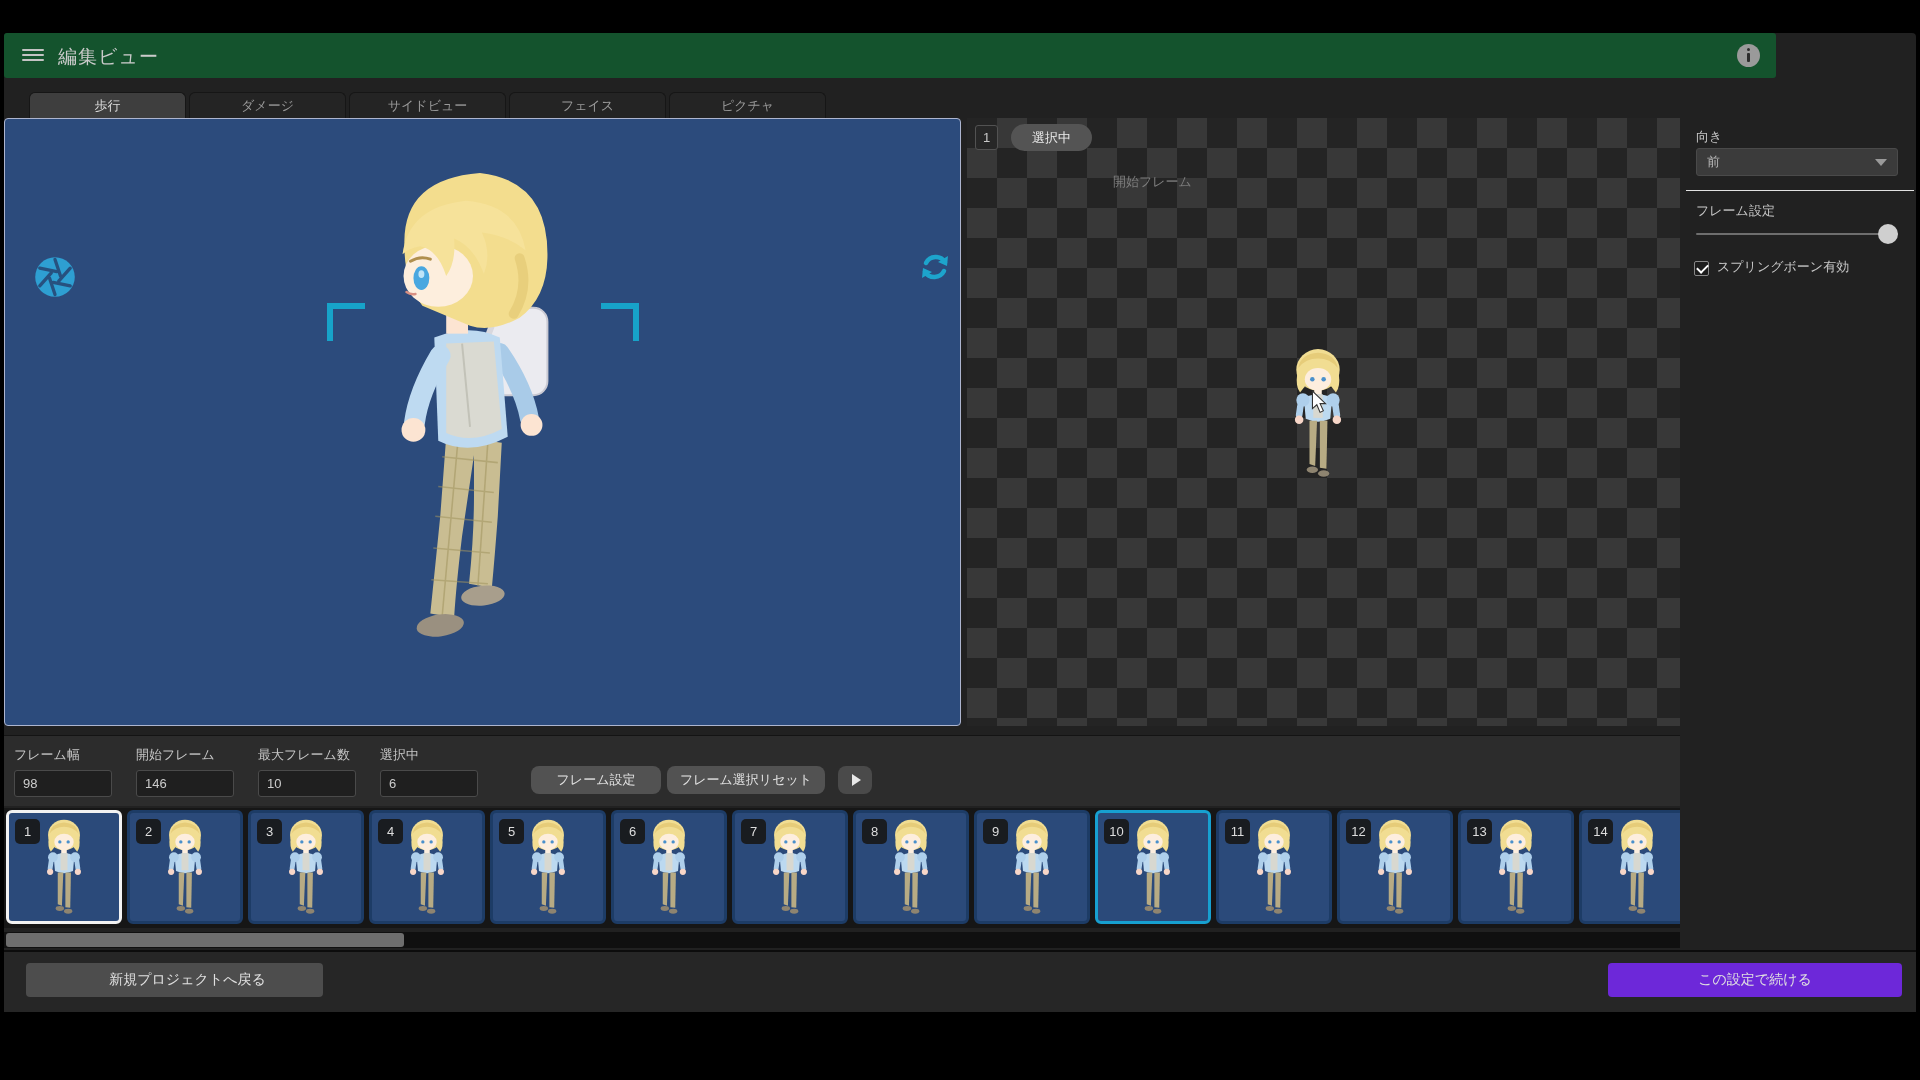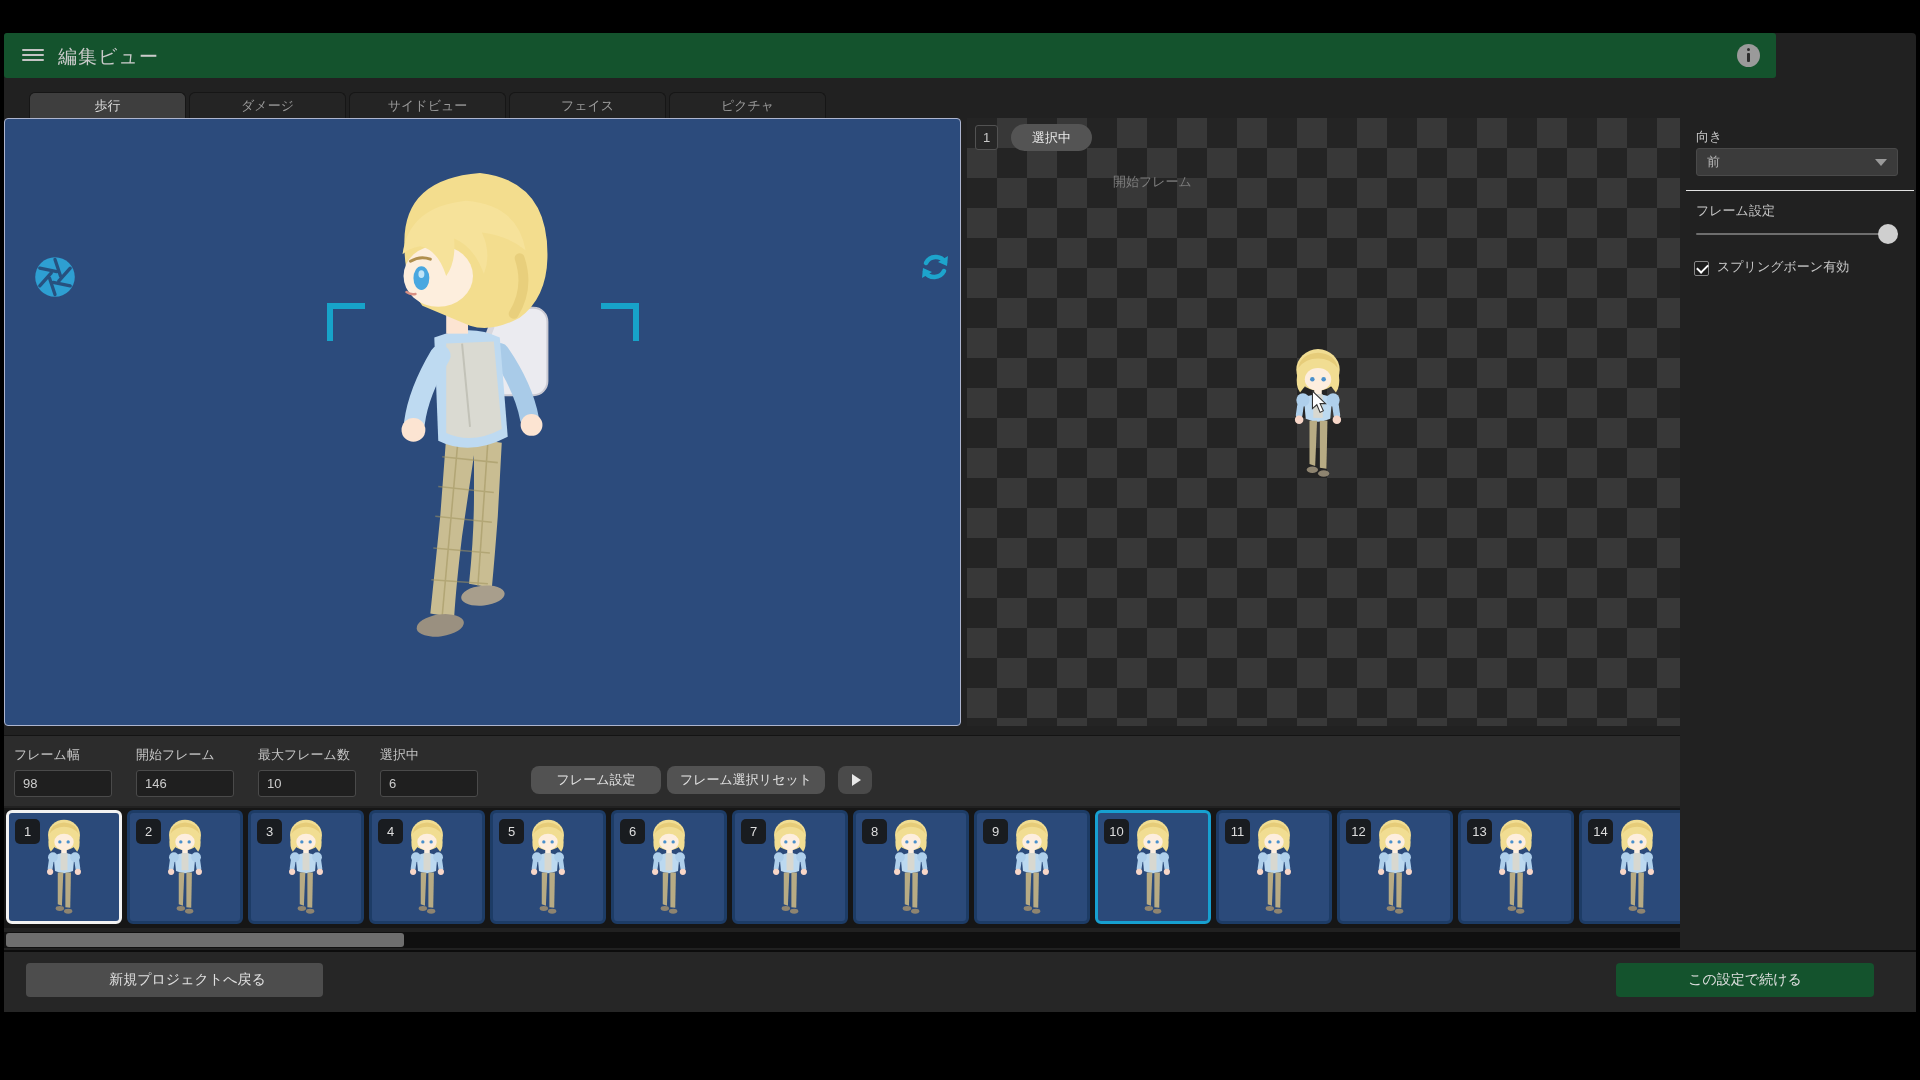--- a/index.html
+++ b/index.html
@@ -81,21 +81,21 @@
   .cell-char{position:absolute;left:28px;top:4px;width:54px;height:104px;}
 
   
   .hscroll{position:absolute;left:4px;top:932px;width:1676px;height:16px;background:#101010;cursor:pointer;}
   .hthumb{position:absolute;left:2px;top:1px;width:398px;height:14px;background:#6e6e6e;border-radius:3px;}
 
   
   .footer{position:absolute;left:4px;top:950px;width:1912px;height:62px;background:#262626;border-top:2px solid #0c0c0c;}
   .foot-btn{position:absolute;top:11px;height:34px;background:#4d4d4d;border:none;border-radius:4px;color:#e0e0e0;font-size:14px;cursor:pointer;}
   .btn-back{left:22px;width:297px;padding-left:32px;}
-  .btn-continue{left:1604px;width:258px;background:#14532d;margin-left:8px;}
+  .btn-continue{left:1604px;width:294px;background:#6d28d9;}
 
   .symbols{position:absolute;width:0;height:0;overflow:hidden;}
 </style>
 </head>
 <body>
 
 <div class="stage">
   <div class="window"></div>
 
   <div class="titlebar">

